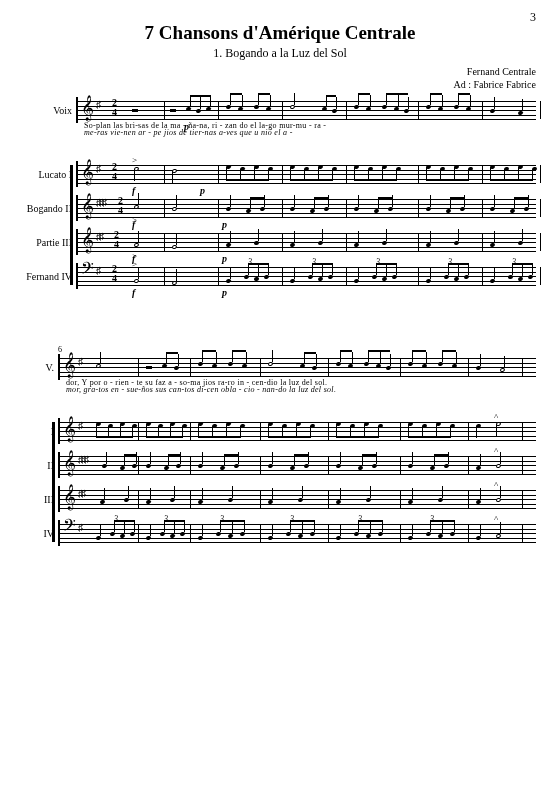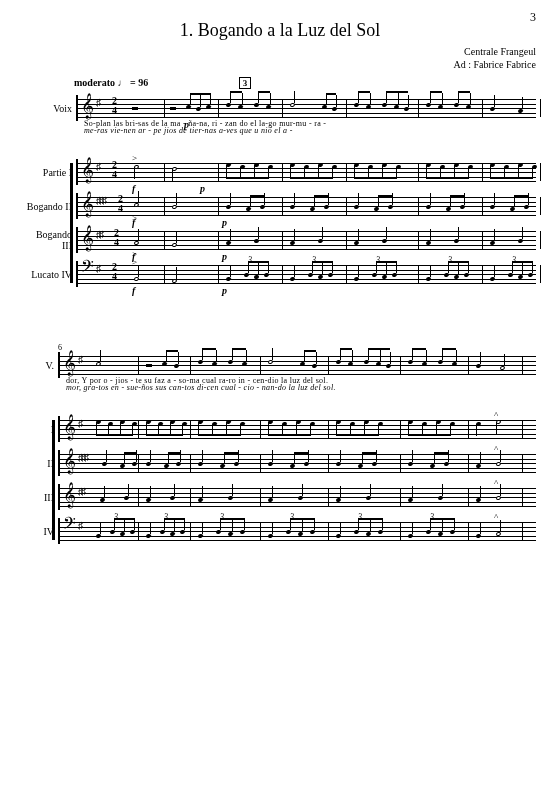--- a/index.html
+++ b/index.html
@@ -28,21 +28,21 @@
   }
   .title {
     text-align: center;
     font-family: 'Times New Roman', serif;
     font-size: 19px;
     font-weight: bold;
     margin-top: 4px;
   }
   .subtitle {
     text-align: center;
-    font-size: 18px;
+    font-size: 12px;
     margin-top: 2px;
   }
   .composer {
     text-align: right;
     font-size: 10px;
     margin-top: 4px;
     line-height: 1.3;
   }
   .tempo {
     font-size: 10px;
@@ -205,30 +205,27 @@
     text-align: center;
     font-size: 9px;
   }
 </style>
 </head>
 <body>
 
 <div class="page">
   <div class="page-num">3</div>
 
+  <div class="title">7 Chansons d'Amérique Centrale</div>
   <div class="subtitle">1. Bogando a la Luz del Sol</div>
   <div class="composer">
-    <span>Centrale Frangeul</span><br>
+    <span>Fernand Centrale</span><br>
     <span>Ad : Fabrice Fabrice</span>
   </div>
 
-  <div class="tempo">
-    <span>moderato ♩ = 96</span>
-    <span class="rehearsal">3</span>
-  </div>
 
   <div class="system">
 
     <div class="staff-row">
       <div class="part-label">Voix</div>
       <div class="staff">
         <div class="staff-lines">
             <div class="ln l0"></div>
             <div class="ln l1"></div>
             <div class="ln l2"></div>
@@ -304,21 +301,21 @@
     </div>
     <div class="lyrics">So-plan las   bri-sas   de   la       ma   -   ña-na,  ri - zan do el  la-go  mur-mu - ra  -</div>
     <div class="lyrics italic">me-ras vie-nen           ar - pe  jios  de tier-nas    a-ves que  u  nió el  a -</div>
 
     <div class="gap-lg"></div>
 
     <div style="position:relative;">
       <div class="bracket" style="top:4px;height:120px;left:46px;"></div>
 
       <div class="staff-row">
-        <div class="part-label">Partie I</div>
+        <div class="part-label">Lucato I</div>
         <div class="staff">
           <div class="staff-lines">
               <div class="ln l0"></div>
               <div class="ln l1"></div>
               <div class="ln l2"></div>
               <div class="ln l3"></div>
               <div class="ln l4"></div>
             </div>
           <span class="clef">𝄞</span>
           <span class="keysig">♯</span>
@@ -450,21 +447,21 @@
             <div class="note" style="left:398px;top:12px;"></div>
               <div class="stem" style="left:402px;top:0px;"></div>
             <div class="beam" style="left:388px;top:2px;width:14px;"></div>
             <div class="barline" style="left:414px;"></div>
           </div>
         </div>
       </div>
       <div class="gap"></div>
 
       <div class="staff-row">
-        <div class="part-label">Bogando III</div>
+        <div class="part-label">Partie III</div>
         <div class="staff">
           <div class="staff-lines">
               <div class="ln l0"></div>
               <div class="ln l1"></div>
               <div class="ln l2"></div>
               <div class="ln l3"></div>
               <div class="ln l4"></div>
             </div>
           <span class="clef">𝄞</span>
           <span class="keysig">♯♯</span>
@@ -503,21 +500,21 @@
               <div class="stem" style="left:368px;top:2px;"></div>
             <div class="note" style="left:392px;top:12px;"></div>
               <div class="stem" style="left:396px;top:0px;"></div>
             <div class="barline" style="left:414px;"></div>
           </div>
         </div>
       </div>
       <div class="gap"></div>
 
       <div class="staff-row">
-        <div class="part-label">Lucato IV</div>
+        <div class="part-label">Fernand IV</div>
         <div class="staff">
           <div class="staff-lines">
               <div class="ln l0"></div>
               <div class="ln l1"></div>
               <div class="ln l2"></div>
               <div class="ln l3"></div>
               <div class="ln l4"></div>
             </div>
           <span class="clef bass">𝄢</span>
           <span class="keysig">♯</span>
@@ -665,22 +662,22 @@
           <div class="beam" style="left:352px;top:-4px;width:14px;"></div>
           <div class="barline" style="left:378px;"></div>
           <div class="note" style="left:386px;top:12px;"></div>
             <div class="stem" style="left:390px;top:0px;"></div>
           <div class="note half" style="left:410px;top:14px;"></div>
             <div class="stem" style="left:414px;top:2px;"></div>
           <div class="barline" style="left:432px;"></div>
         </div>
       </div>
     </div>
-    <div class="lyrics" style="margin-left:42px;">dor,         Y   por   o - jios - te  su  faz   a - so-ma cual ra-ro in - cen-dio la luz del   sol.</div>
-    <div class="lyrics italic" style="margin-left:42px;">mor,   gra-tos  en - sue-ños sus can-tos    di-cen  cual - cio - nan-do la luz  del   sol.</div>
+    <div class="lyrics" style="margin-left:42px;">dor,         Y   por   o - rien - te  su  faz   a - so-ma jios ra-ro in - cen-dio la luz del   sol.</div>
+    <div class="lyrics italic" style="margin-left:42px;">mor,   gra-tos  en - sue-ños sus can-tos    di-cen  obla - cio - nan-do la luz  del   sol.</div>
 
     <div class="gap-lg"></div>
 
     <div style="position:relative;">
       <div class="bracket" style="top:4px;height:120px;left:28px;"></div>
 
       <div class="staff-row">
         <div class="part-label short">I</div>
         <div class="staff">
           <div class="staff-lines">

